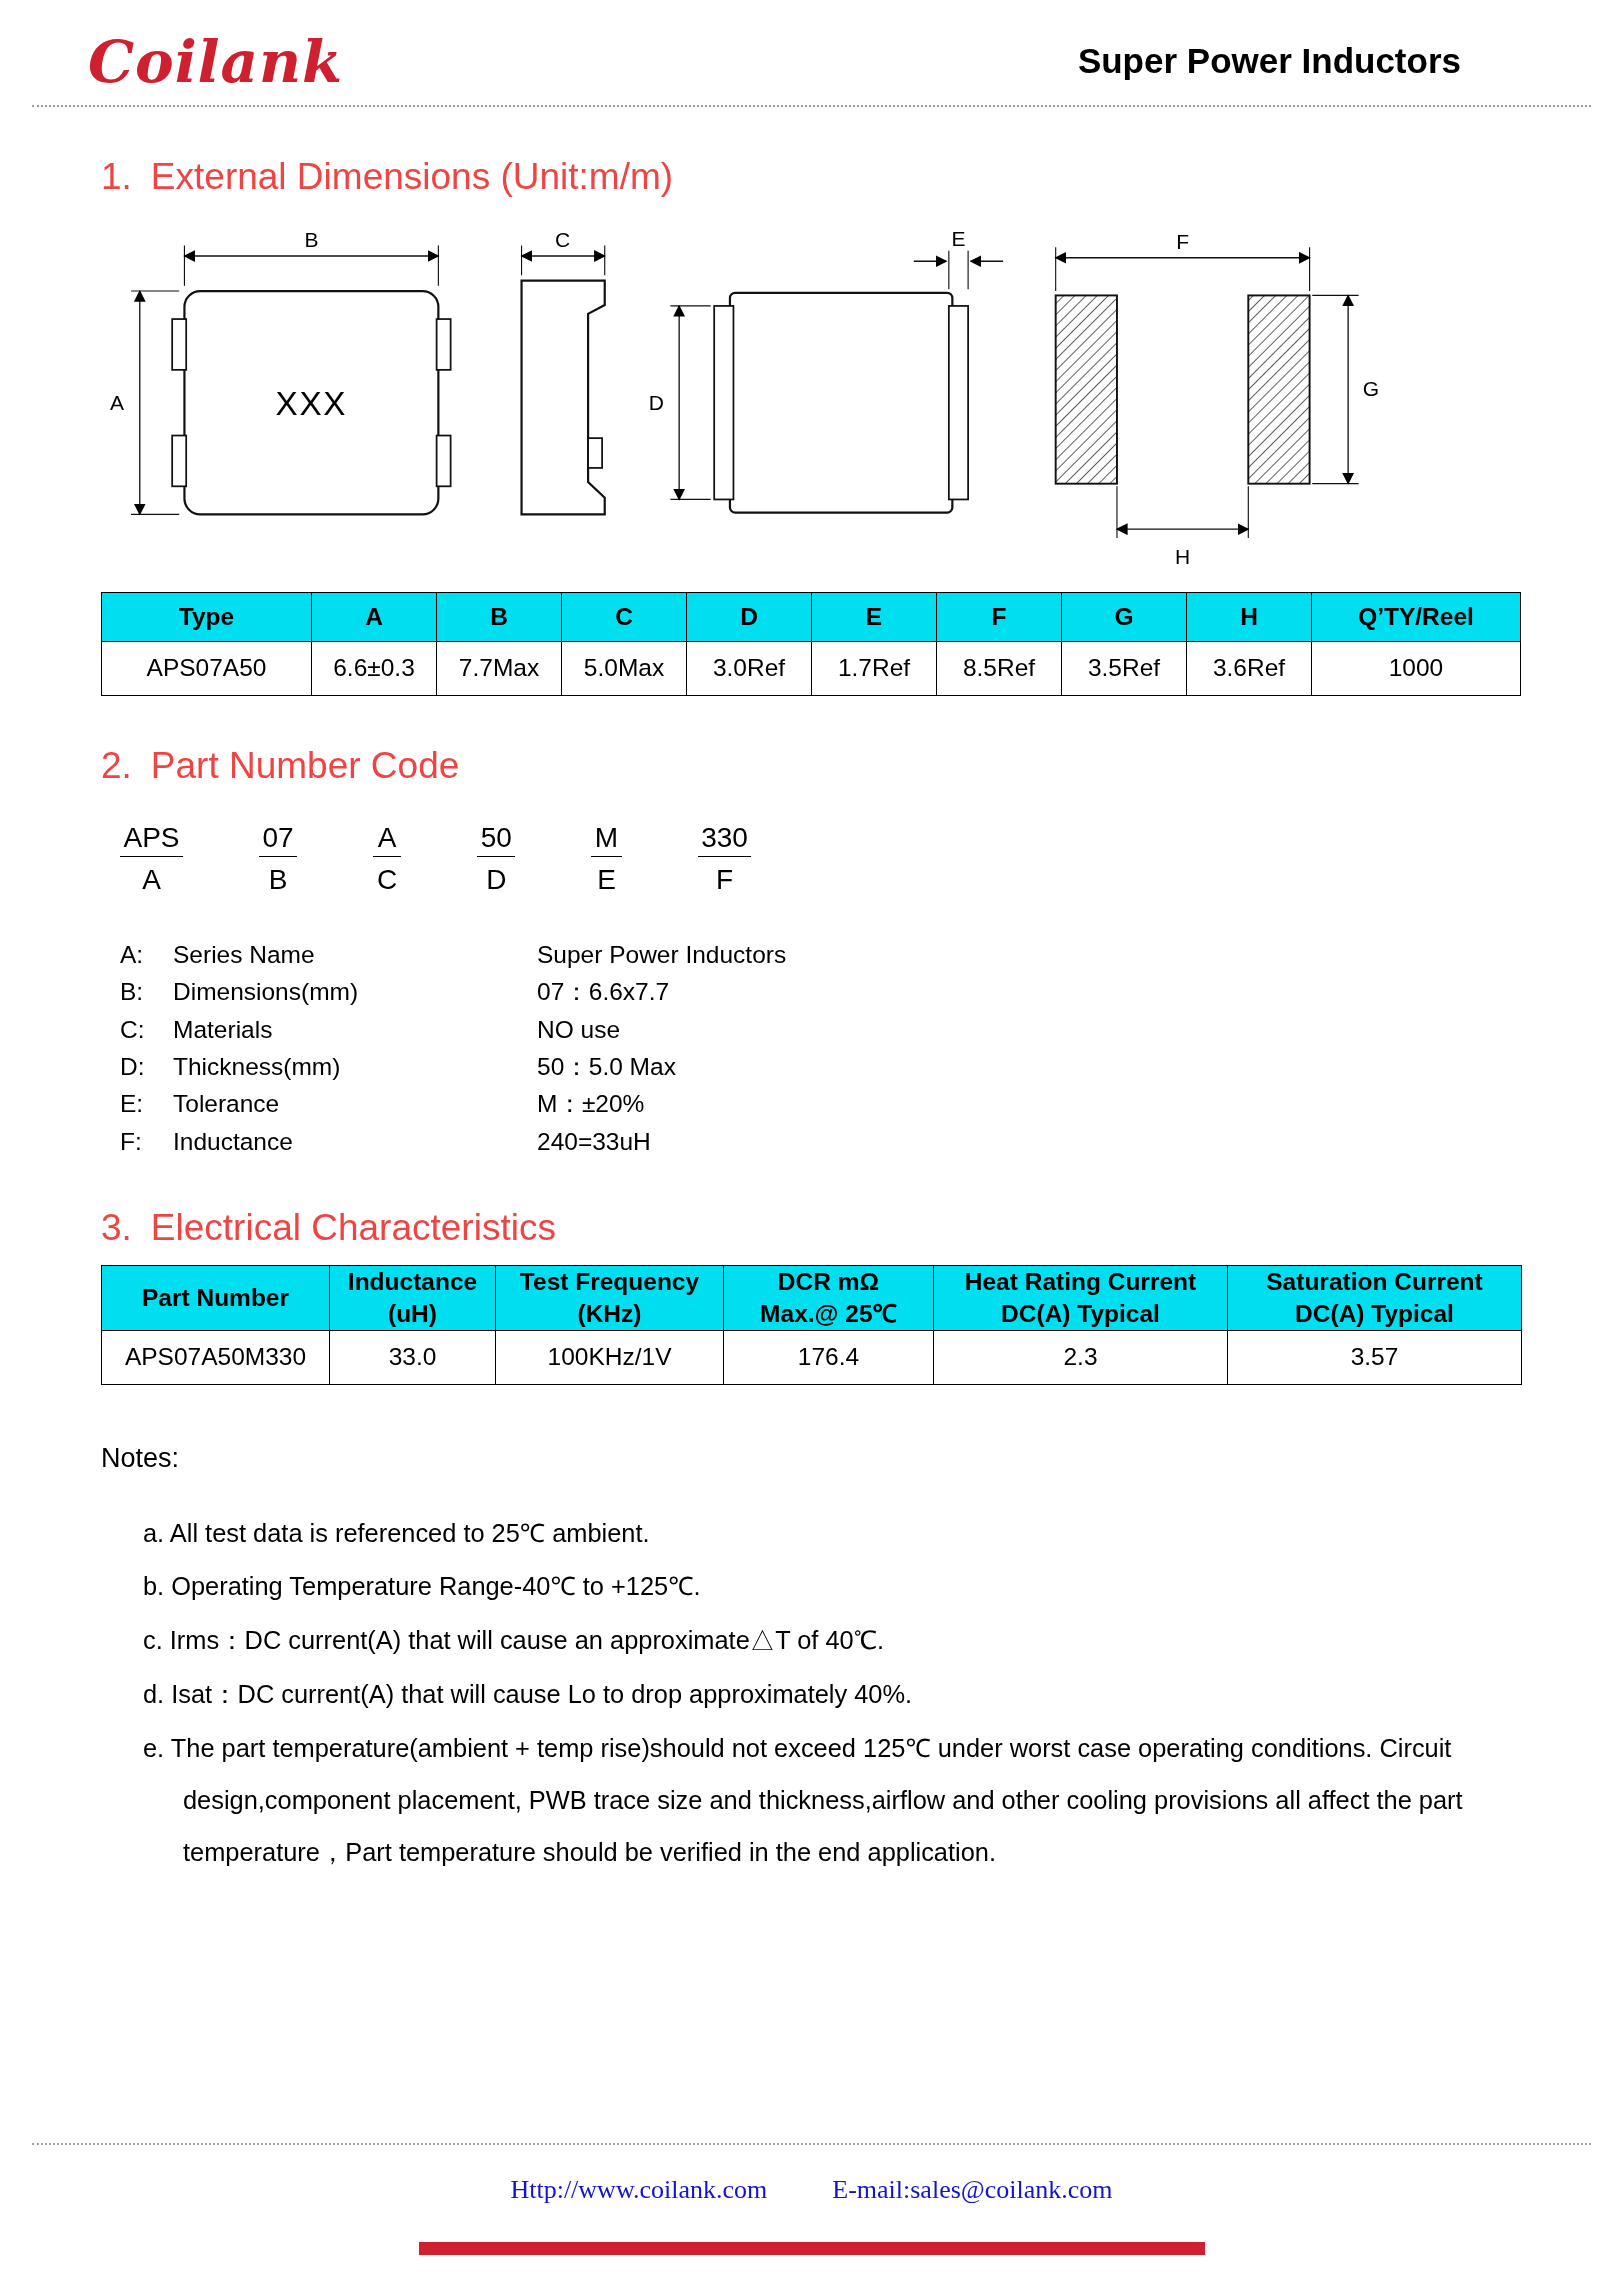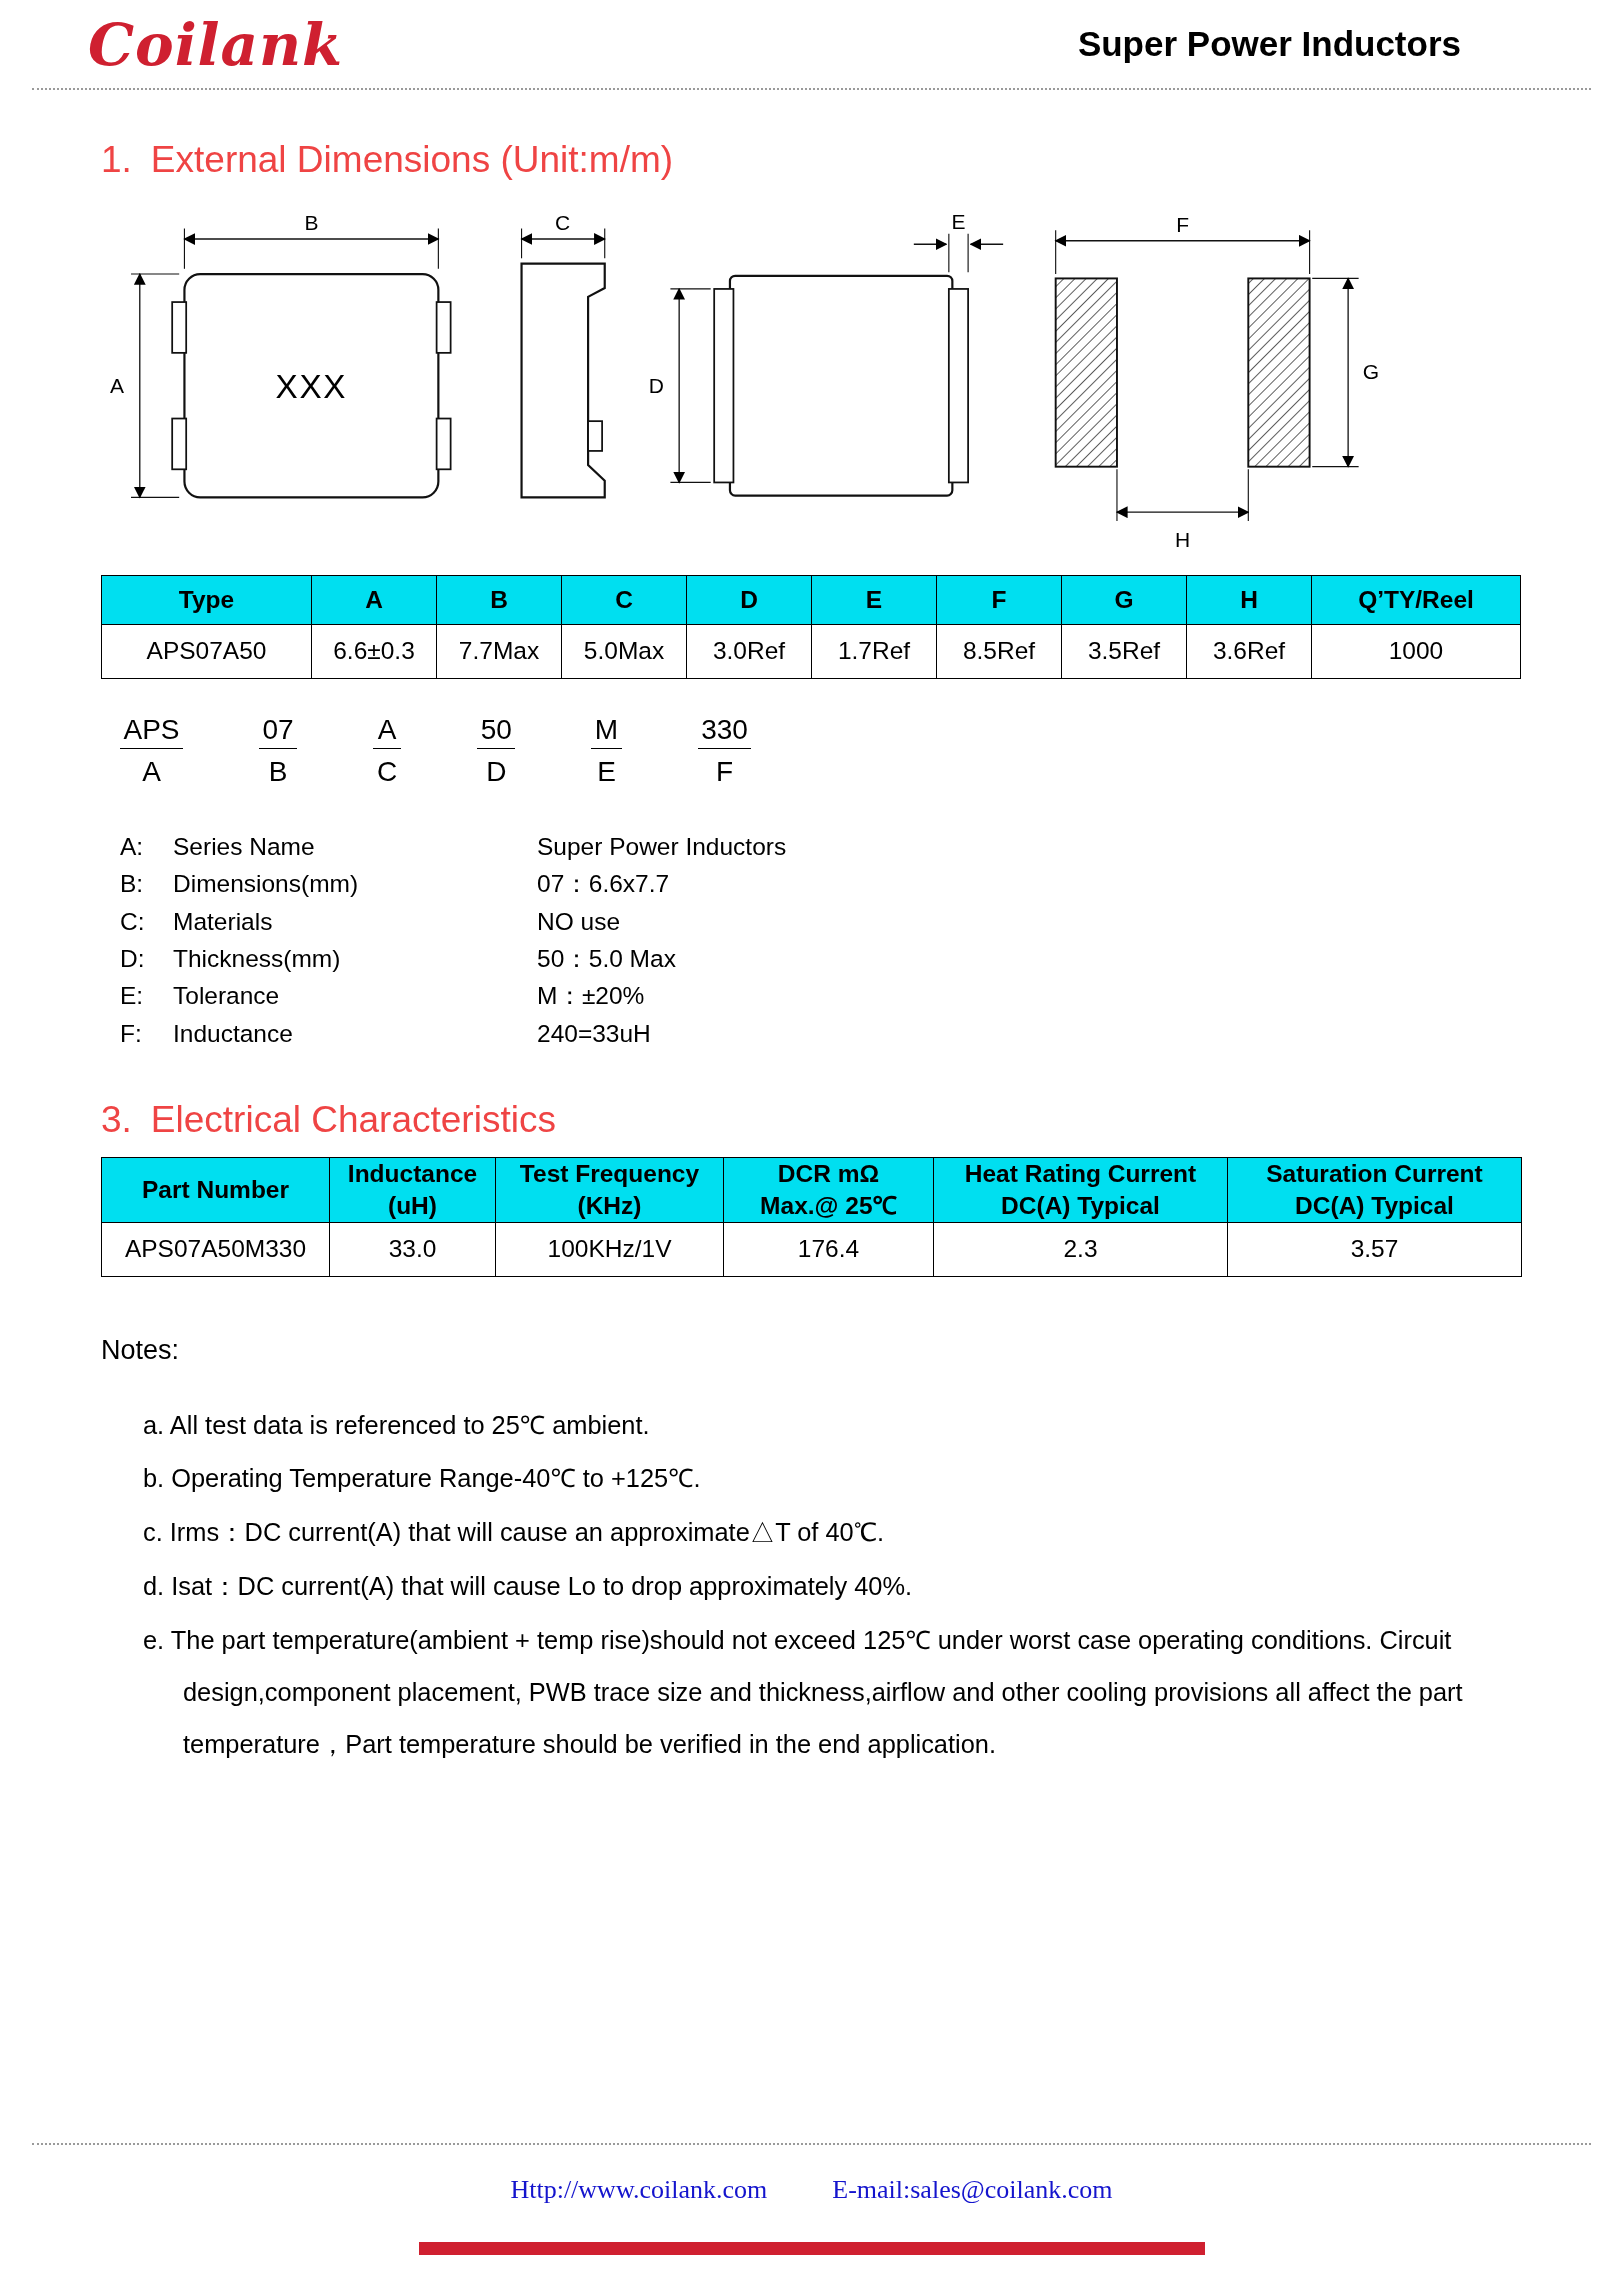--- a/index.html
+++ b/index.html
@@ -16,21 +16,21 @@
     background: #ffffff;
     font-family: "Liberation Sans", sans-serif;
     color: #000;
     overflow: hidden;
   }
   
   .header {
     display: flex;
     justify-content: space-between;
     align-items: flex-end;
-    padding: 16px 162px 0 88px;
+    padding: 33px 162px 0 88px;
     gap: 15px;
   }
   .logo {
     font-family: "DejaVu Serif", serif;
     font-style: italic;
     font-weight: bold;
     font-size: 58px;
     line-height: 1;
     color: var(--brand_red, #cf2030);
     letter-spacing: 0.9px;
@@ -252,20 +252,23 @@
           <td>3.0Ref</td>
           <td>1.7Ref</td>
           <td>8.5Ref</td>
           <td>3.5Ref</td>
           <td>3.6Ref</td>
           <td>1000</td>
         </tr>
       </tbody>
     </table>
 
+    <h2 class="sec">
+      <span class="sec-num">2.</span><span>Part Number Code</span>
+    </h2>
 
     <div class="pcode">
       <div class="pseg">
         <div class="pcode-code">APS</div>
         <div class="pcode-letter">A</div>
       </div>
       <div class="pseg">
         <div class="pcode-code">07</div>
         <div class="pcode-letter">B</div>
       </div>

